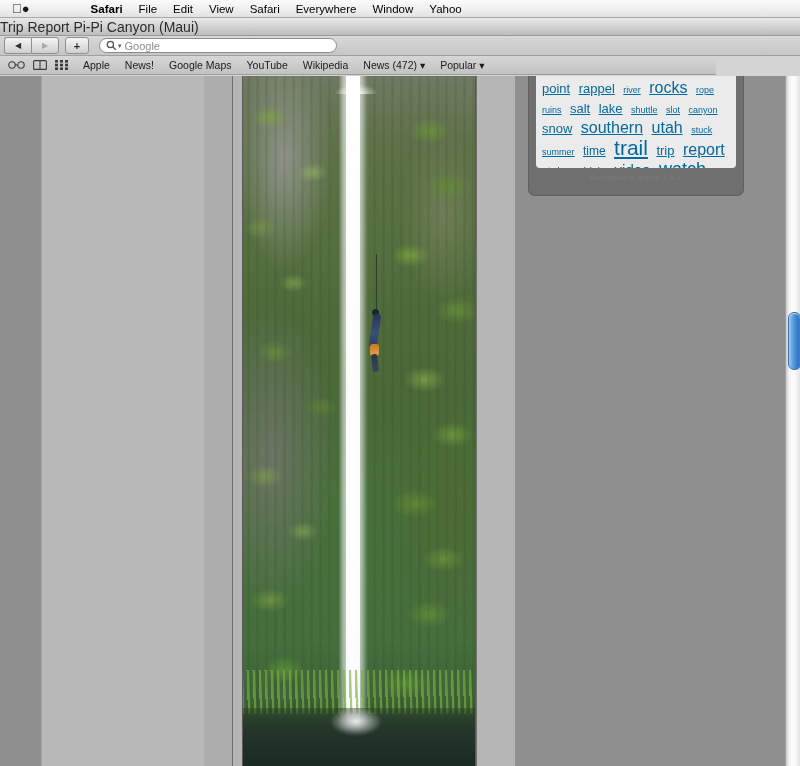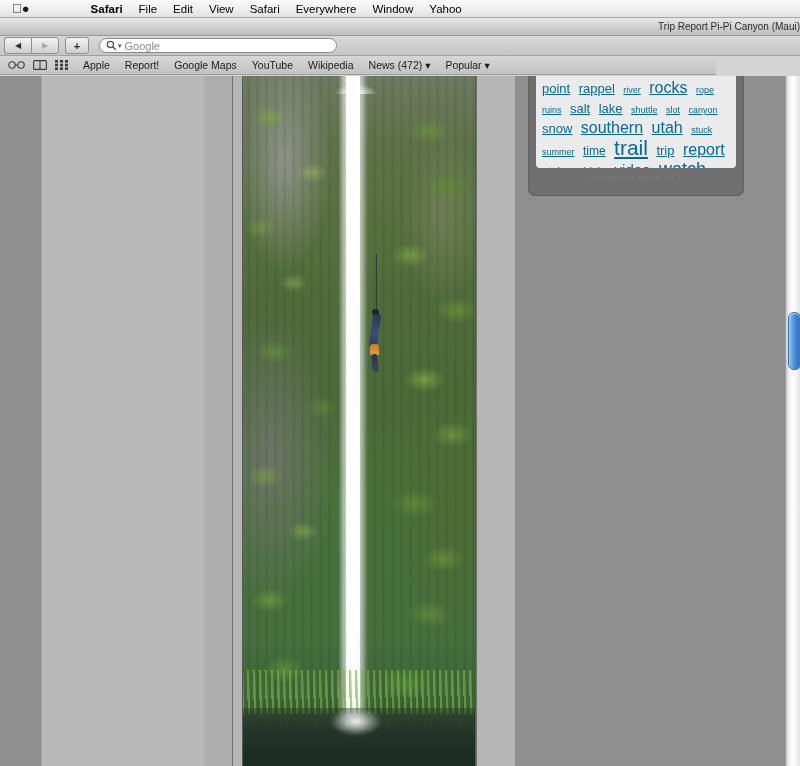--- a/index.html
+++ b/index.html
@@ -42,21 +42,21 @@
   }
   #titlebar {
     position: relative;
     height: 18px; width: 800px;
     background: linear-gradient(to bottom, #e8e8e8 0%, #d2d2d2 50%, #bdbdbd 100%);
     border-bottom: 1px solid #9a9a9a;
     box-sizing: border-box;
   }
   #titlebar .title {
     position: absolute; left: 0; right: 0; top: 0;
-    text-align: right; font-size: 10px; line-height: 18px;
+    text-align: left; font-size: 14px; line-height: 18px;
     color: #2b2b2b; font-weight: normal;
   }
 
   
   #toolbar {
     position: relative;
     height: 20px; width: 800px;
     background: linear-gradient(to bottom, #d8d8d8 0%, #c6c6c6 100%);
     border-bottom: 1px solid #a0a0a0;
     display: flex; align-items: center;
@@ -410,21 +410,21 @@
             <rect x="0" y="3.7" width="3" height="2.6"></rect>
               <rect x="5" y="3.7" width="3" height="2.6"></rect>
               <rect x="10" y="3.7" width="3" height="2.6"></rect>
             <rect x="0" y="7.4" width="3" height="2.6"></rect>
               <rect x="5" y="7.4" width="3" height="2.6"></rect>
               <rect x="10" y="7.4" width="3" height="2.6"></rect>
           </g>
         </svg>
       </span>
       <span class="bm-item">Apple</span>
-      <span class="bm-item">Report!</span>
+      <span class="bm-item">News!</span>
       <span class="bm-item">Google Maps</span>
       <span class="bm-item">YouTube</span>
       <span class="bm-item">Wikipedia</span>
       <span class="bm-item">News (472) ▾</span>
       <span class="bm-item">Popular ▾</span>
     </div>
 
     <div id="content">
       <div class="band" id="band-outer-left"></div>
       <div class="band" id="band-left-col"></div>

